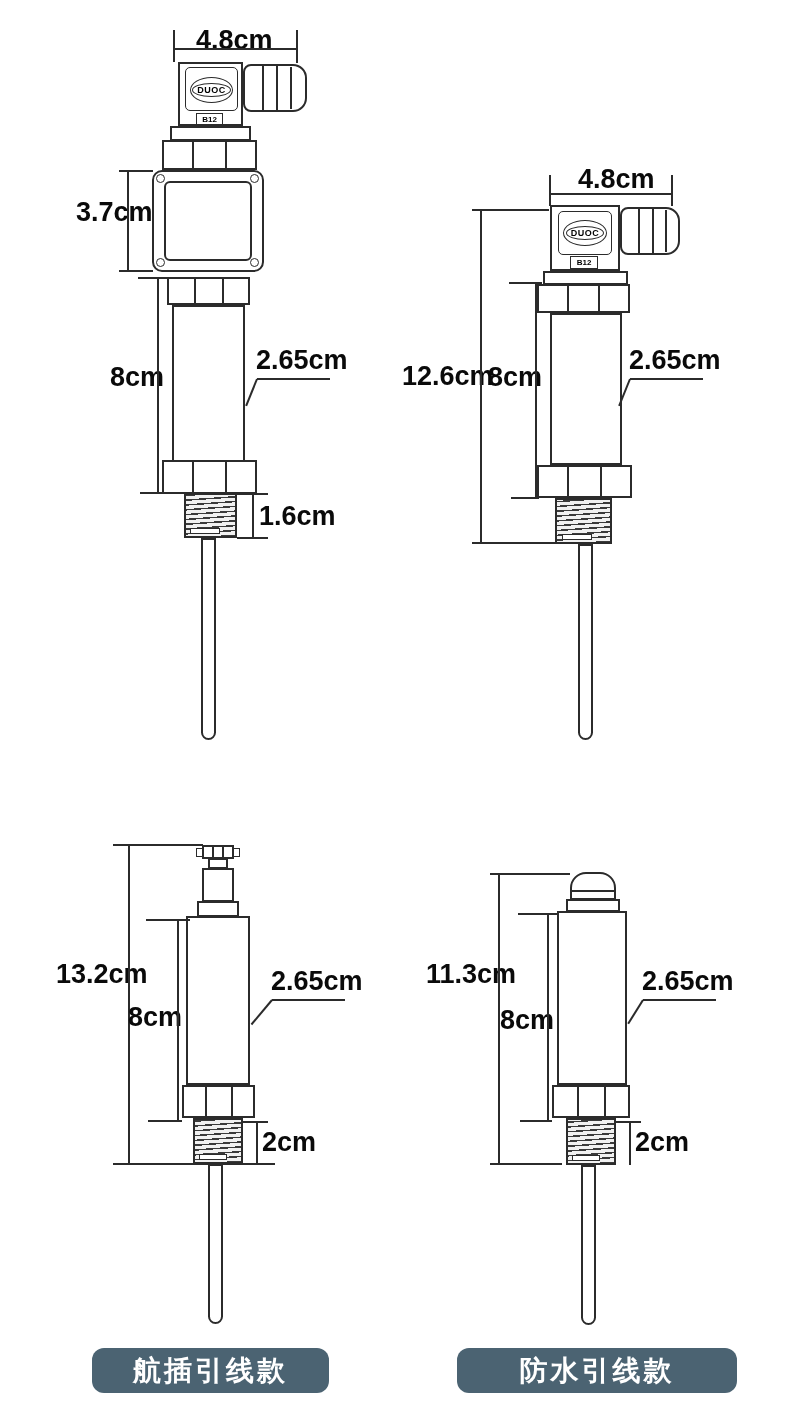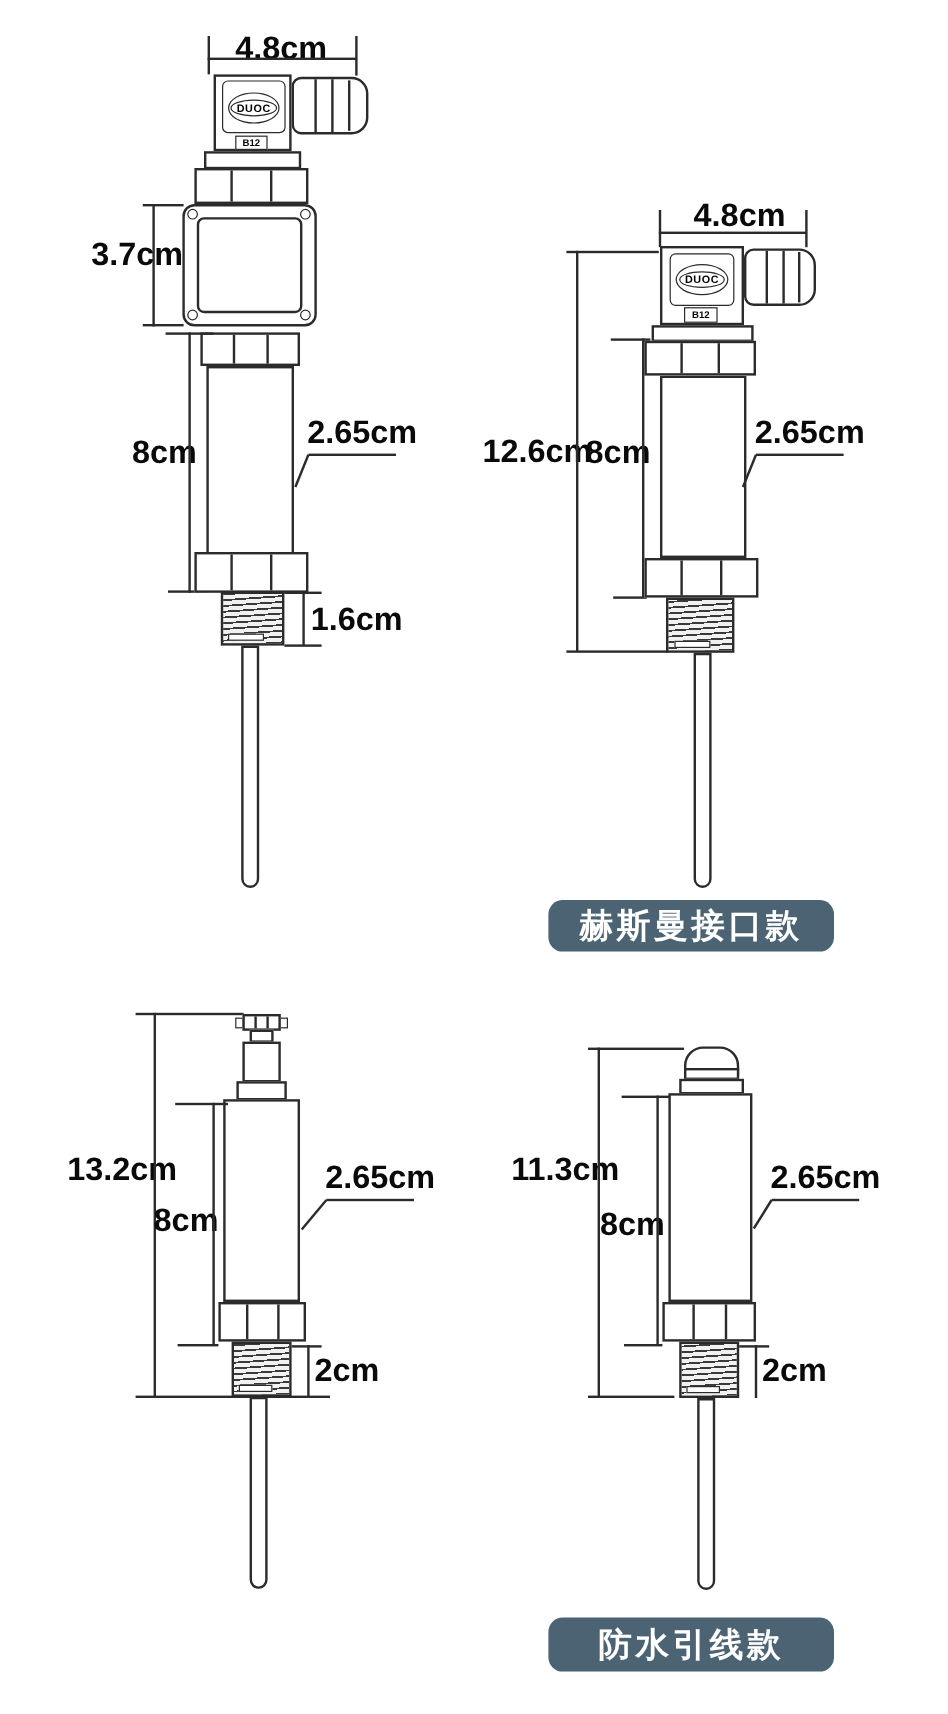--- a/index.html
+++ b/index.html
@@ -142,21 +142,20 @@
   <div class="ln" style="left:630px;top:378px;width:73px;height:2px;"></div>
   <div class="diag" style="left:630px;top:378px;width:29px;transform:rotate(112deg);"></div>
 
   <div class="bx" style="left:537px;top:465px;width:95px;height:33px;"></div>
   <div class="ln" style="left:567px;top:467px;width:1.5px;height:29px;"></div>
   <div class="ln" style="left:600px;top:467px;width:1.5px;height:29px;"></div>
   <div class="thread" style="left:555px;top:498px;width:57px;height:46px;"></div>
   <div class="notch" style="left:562px;top:534px;width:30px;height:6px;"></div>
   <div class="probe" style="left:578px;top:544px;width:15px;height:196px;"></div>
 
-  <div class="badge" style="left:457px;top:750px;width:238px;height:43px;">赫斯曼接口款</div>
 
   <div class="lbl" style="left:56px;top:960px;">13.2cm</div>
   <div class="ln" style="left:128px;top:844px;width:1.5px;height:320px;"></div>
   <div class="ln" style="left:113px;top:844px;width:90px;height:1.5px;"></div>
   <div class="ln" style="left:113px;top:1163px;width:162px;height:1.5px;"></div>
 
   <div class="bx thin" style="left:196px;top:848px;width:7px;height:9px;"></div>
   <div class="bx thin" style="left:233px;top:848px;width:7px;height:9px;"></div>
   <div class="bx" style="left:202px;top:845px;width:32px;height:14px;"></div>
   <div class="ln" style="left:212px;top:847px;width:1.5px;height:10px;"></div>
@@ -181,20 +180,21 @@
   <div class="ln" style="left:231px;top:1087px;width:1.5px;height:29px;"></div>
   <div class="thread" style="left:193px;top:1118px;width:50px;height:46px;"></div>
   <div class="notch" style="left:199px;top:1154px;width:28px;height:6px;"></div>
 
   <div class="ln" style="left:243px;top:1121px;width:25px;height:1.5px;"></div>
   <div class="ln" style="left:256px;top:1121px;width:1.5px;height:43px;"></div>
   <div class="lbl" style="left:262px;top:1128px;">2cm</div>
 
   <div class="probe" style="left:208px;top:1164px;width:15px;height:160px;"></div>
 
+  <div class="badge" style="left:92px;top:1348px;width:237px;height:45px;">航插引线款</div>
 
   <div class="lbl" style="left:426px;top:960px;">11.3cm</div>
   <div class="ln" style="left:498px;top:873px;width:1.5px;height:291px;"></div>
   <div class="ln" style="left:490px;top:873px;width:80px;height:1.5px;"></div>
   <div class="ln" style="left:490px;top:1163px;width:72px;height:1.5px;"></div>
 
   <div class="bx" style="left:570px;top:872px;width:46px;height:27px;border-radius:16px 16px 3px 3px;"></div>
   <div class="bx" style="left:570px;top:890px;width:46px;height:10px;"></div>
   <div class="bx" style="left:566px;top:899px;width:54px;height:13px;"></div>
 
@@ -214,15 +214,15 @@
   <div class="ln" style="left:604px;top:1087px;width:1.5px;height:29px;"></div>
   <div class="thread" style="left:566px;top:1118px;width:50px;height:47px;"></div>
   <div class="notch" style="left:572px;top:1155px;width:28px;height:6px;"></div>
 
   <div class="ln" style="left:616px;top:1121px;width:25px;height:1.5px;"></div>
   <div class="ln" style="left:629px;top:1121px;width:1.5px;height:44px;"></div>
   <div class="lbl" style="left:635px;top:1128px;">2cm</div>
 
   <div class="probe" style="left:581px;top:1165px;width:15px;height:160px;"></div>
 
-  <div class="badge" style="left:457px;top:1348px;width:238px;height:45px;">防水引线款</div>
+  <div class="badge" style="left:457px;top:1348px;width:280px;height:45px;">防水引线款</div>
 
 </div>
 
 </body></html>

